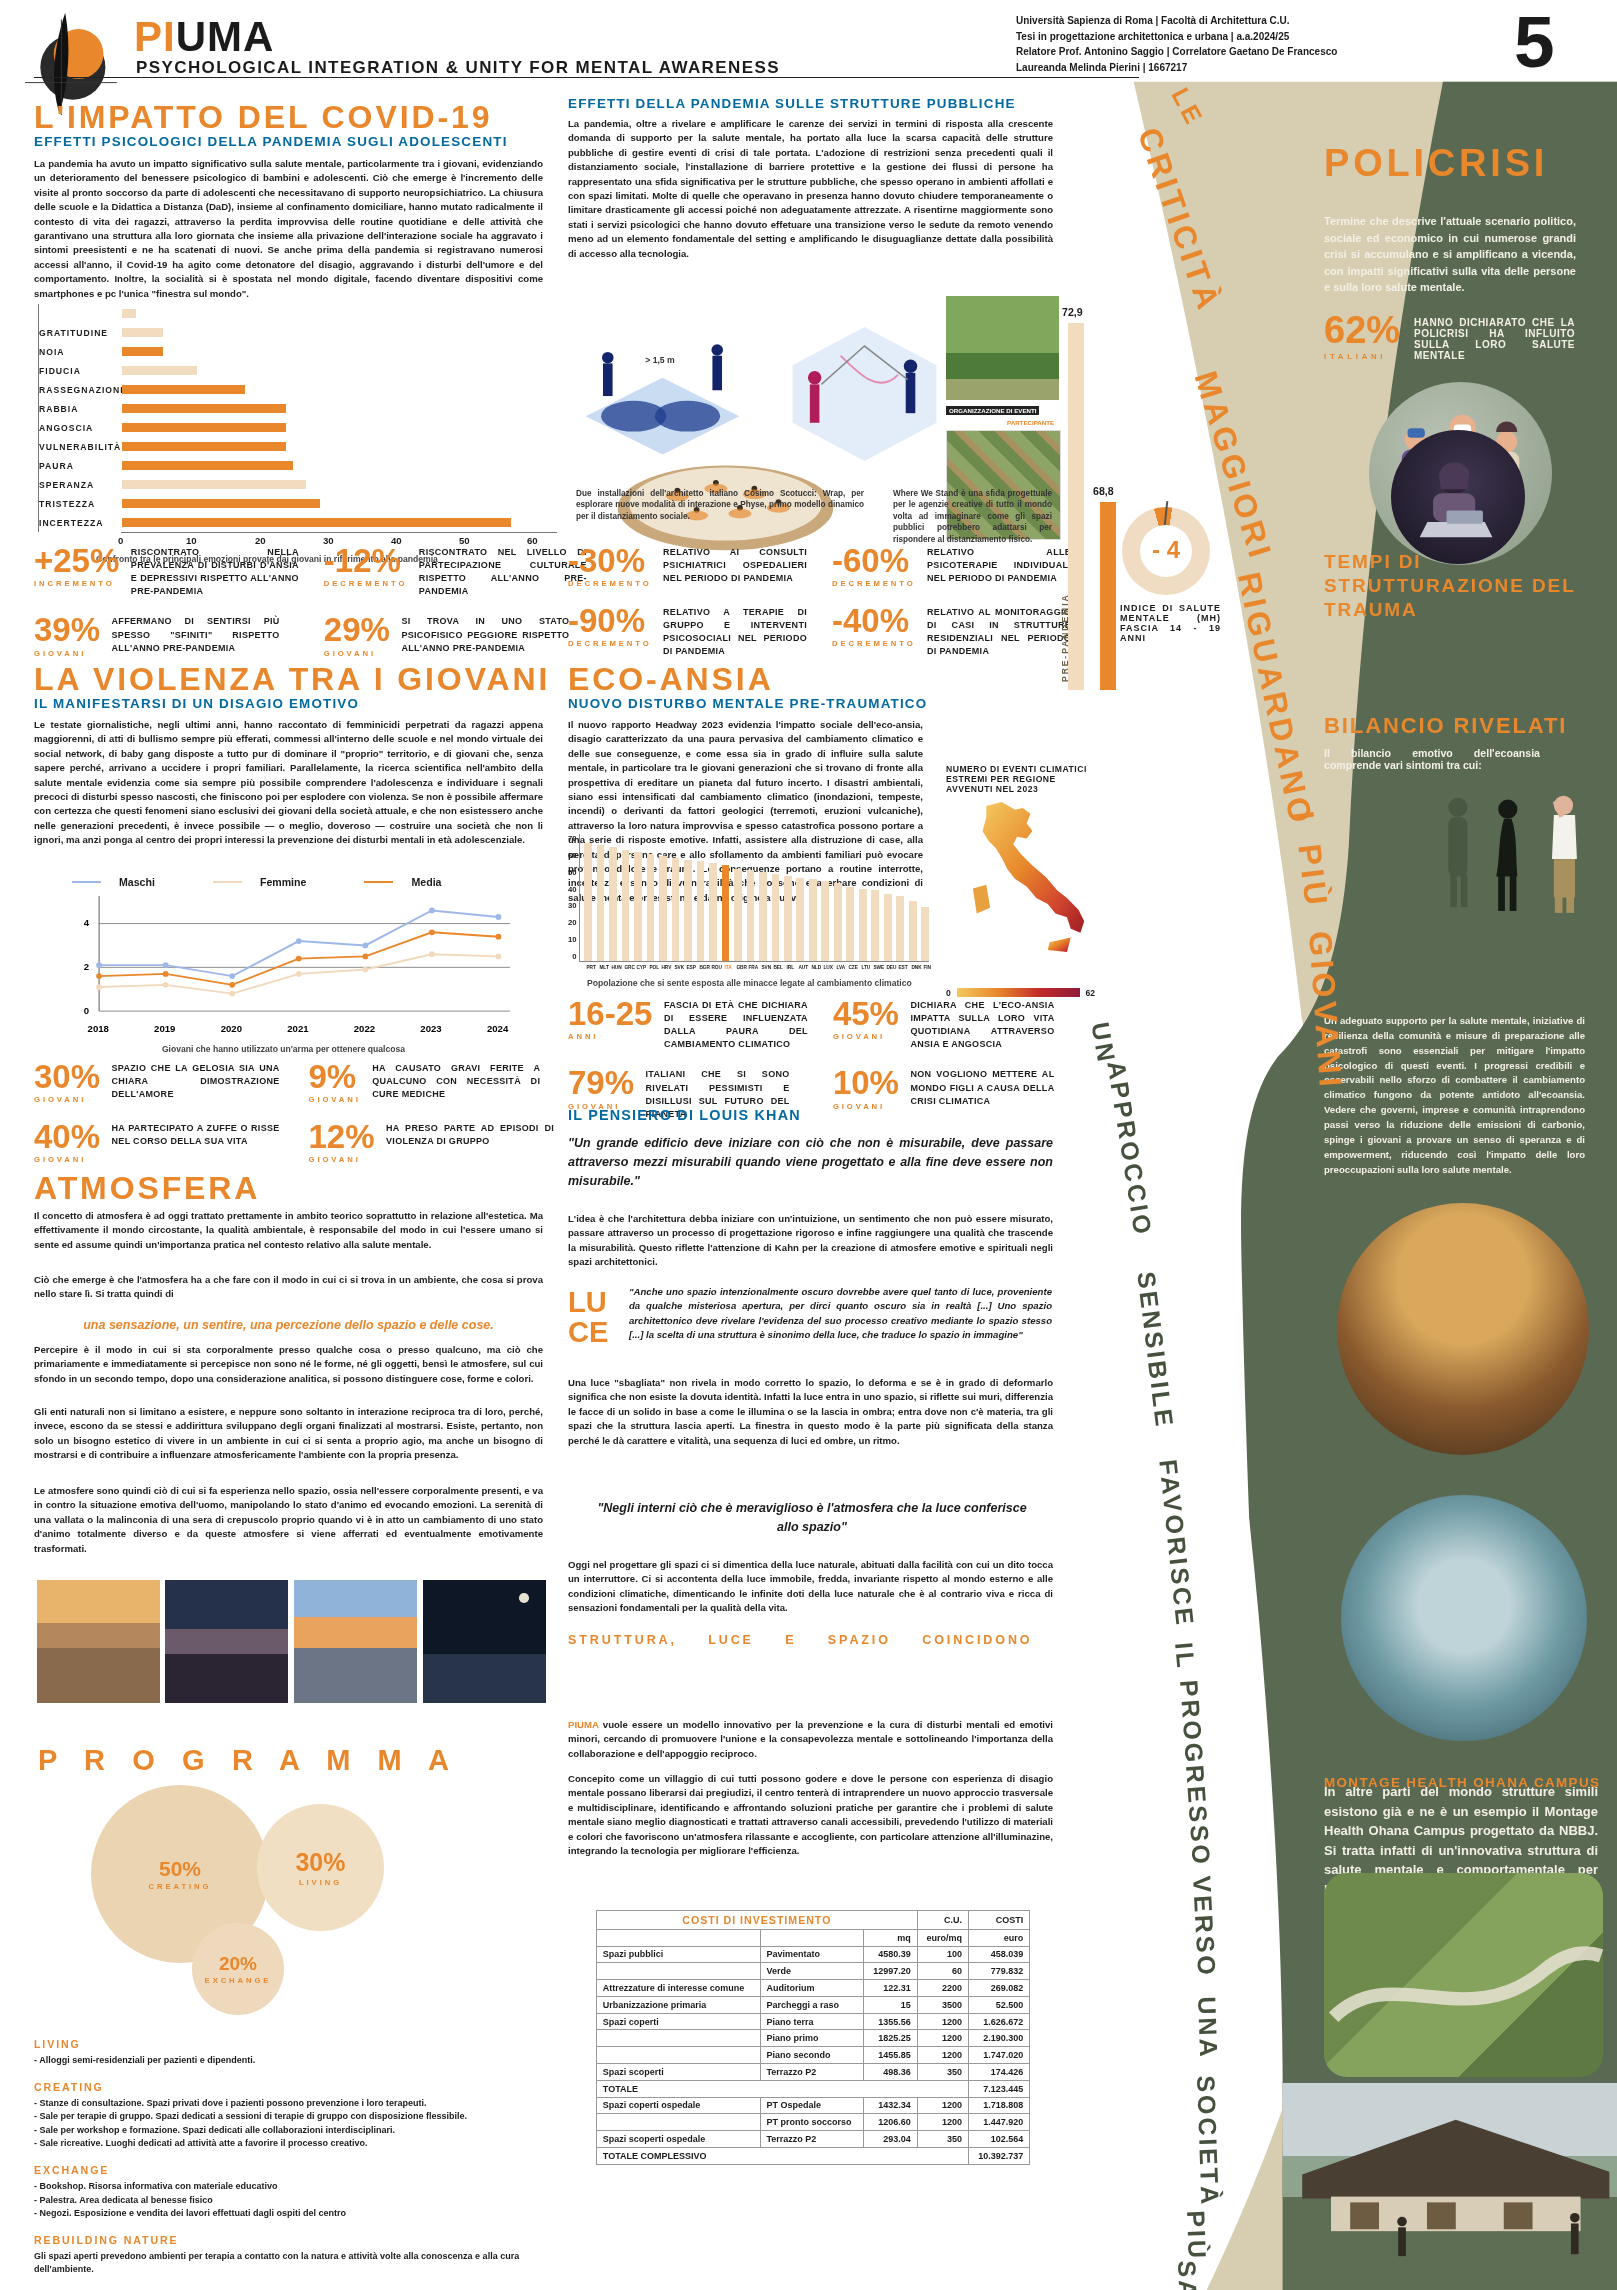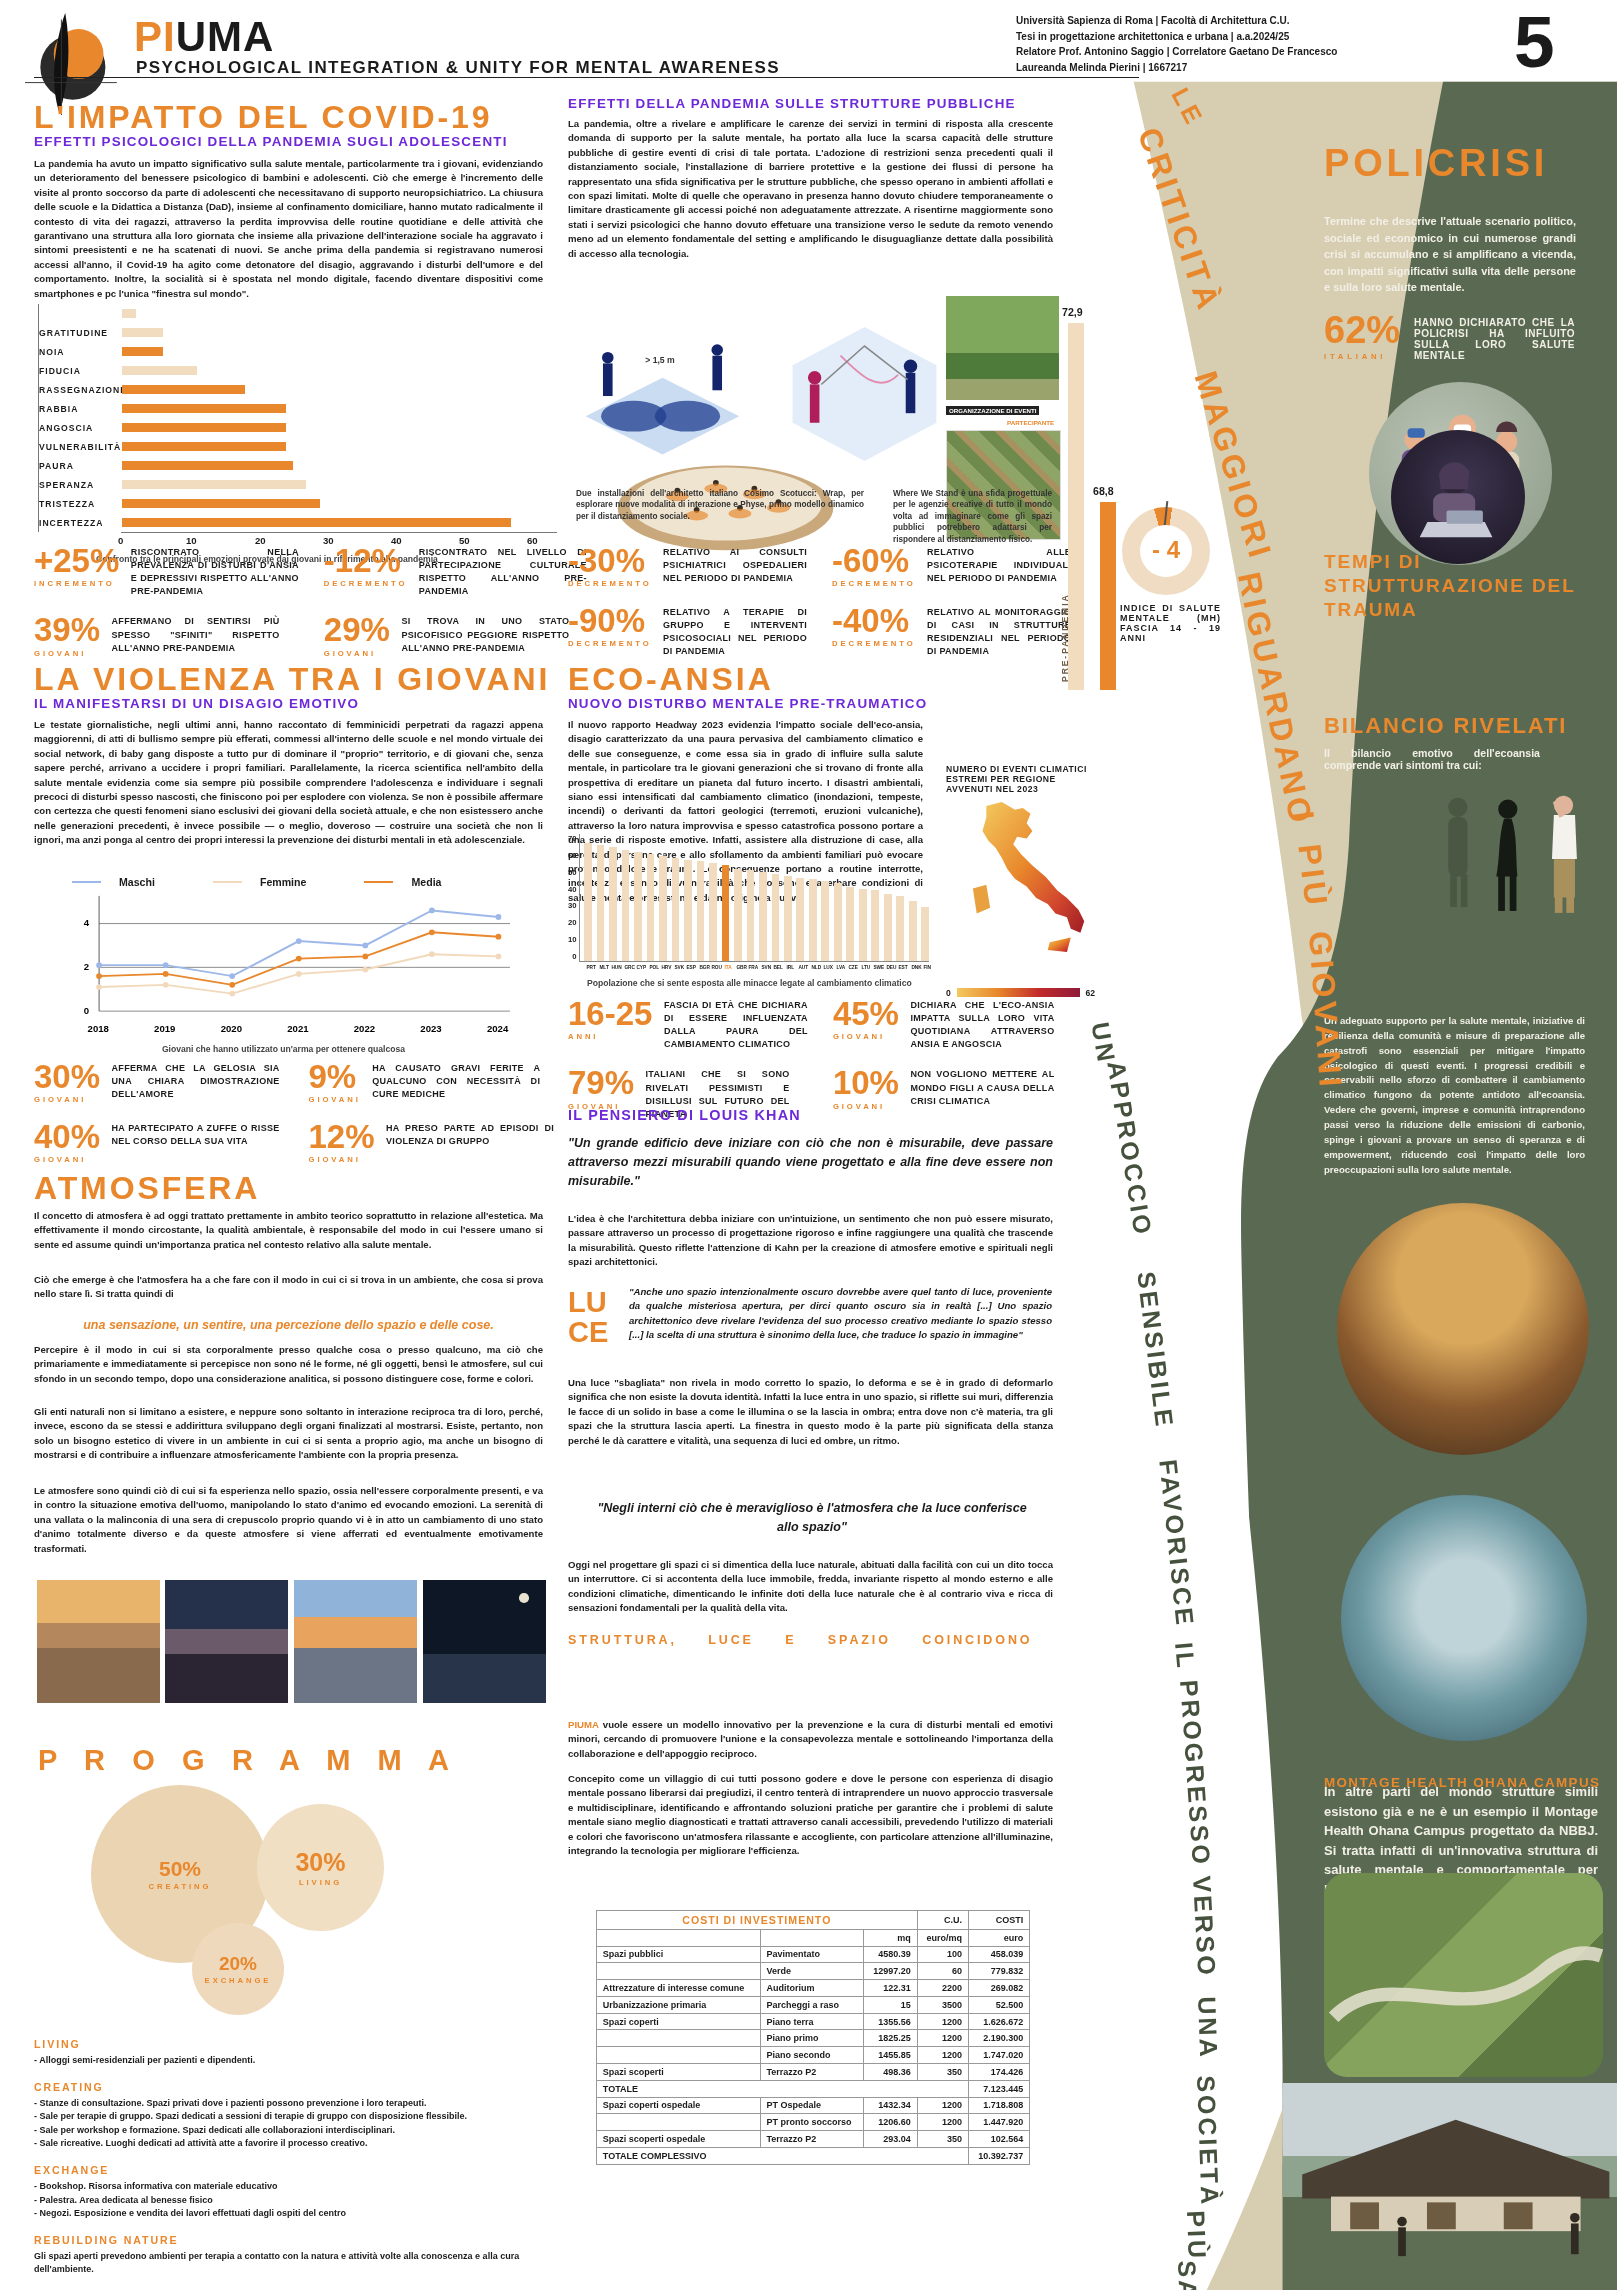--- a/index.html
+++ b/index.html
@@ -2,21 +2,21 @@
 <html><head>
 <meta charset="utf-8">
 <style>
   html,body{margin:0;padding:0;background:#888;}
   #page{position:relative;width:1618px;height:2290px;background:#fff;overflow:hidden;
         font-family:"Liberation Sans",sans-serif;color:#1b1b1b;}
   .abs{position:absolute;}
   .bg{position:absolute;left:0;top:0;}
   
   .h1{color:#E8872B;font-weight:800;font-size:32px;letter-spacing:2.9px;}
-  .h2{color:#6d28d9;font-weight:700;font-size:13.4px;letter-spacing:1.2px;}
+  .h2{color:#0369a1;font-weight:700;font-size:13.4px;letter-spacing:1.2px;}
   .body{font-size:9.6px;font-weight:700;line-height:1.5;text-align:justify;color:#222;}
   .quote{font-size:12.5px;font-weight:700;font-style:italic;line-height:1.5;text-align:center;}
   
   .statgrid{display:grid;grid-template-columns:1fr 1fr;gap:17.3px 25px;}
   .stat{display:flex;gap:11.5px;}
   .stat-v{color:#E8872B;font-size:33px;font-weight:800;line-height:.9;white-space:nowrap;}
   .stat-l{color:#E8872B;font-size:7.7px;font-weight:700;letter-spacing:2.9px;margin-top:3.8px;}
   .stat-t{font-size:9px;font-weight:700;line-height:1.45;text-align:justify;letter-spacing:0.3px;}
   
   #emo-plot{position:relative;}
@@ -278,21 +278,21 @@
       </svg>
     <div class="cap" style="text-align:center;width:423px;margin-top:1.9px">Giovani che hanno utilizzato un'arma per ottenere qualcosa</div>
   </div>
 
   <div class="abs statgrid" style="left:34px;top:1062px;width:524px">
       <div class="stat">
       <div>
           <div class="stat-v">30%</div>
           <div class="stat-l">GIOVANI</div>
         </div>
-      <div class="stat-t" style="width:168px">AFFERMA CHE LA GELOSIA SIA UNA CHIARA DIMOSTRAZIONE DELL'AMORE</div>
+      <div class="stat-t" style="width:168px">SPAZIO CHE LA GELOSIA SIA UNA CHIARA DIMOSTRAZIONE DELL'AMORE</div>
     </div>
       <div class="stat">
       <div>
           <div class="stat-v">9%</div>
           <div class="stat-l">GIOVANI</div>
         </div>
       <div class="stat-t" style="width:168px">HA CAUSATO GRAVI FERITE A QUALCUNO CON NECESSITÀ DI CURE MEDICHE</div>
     </div>
       <div class="stat">
       <div>

